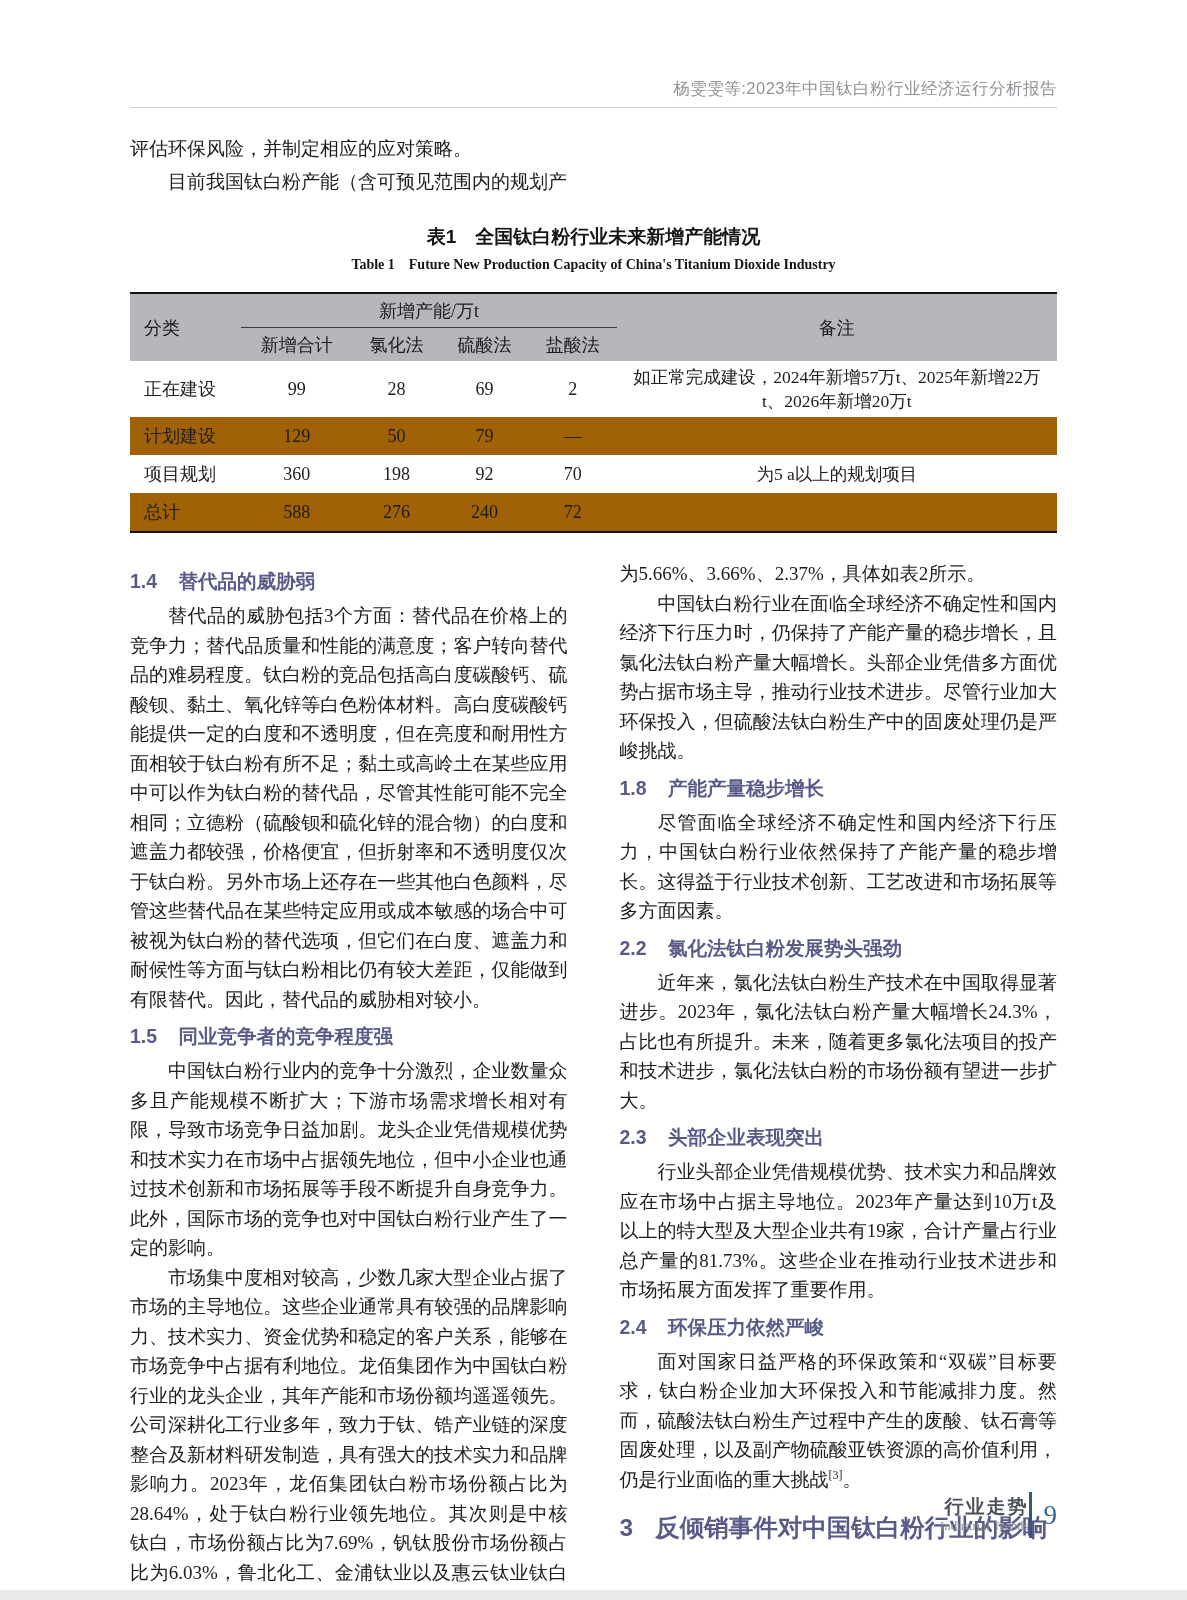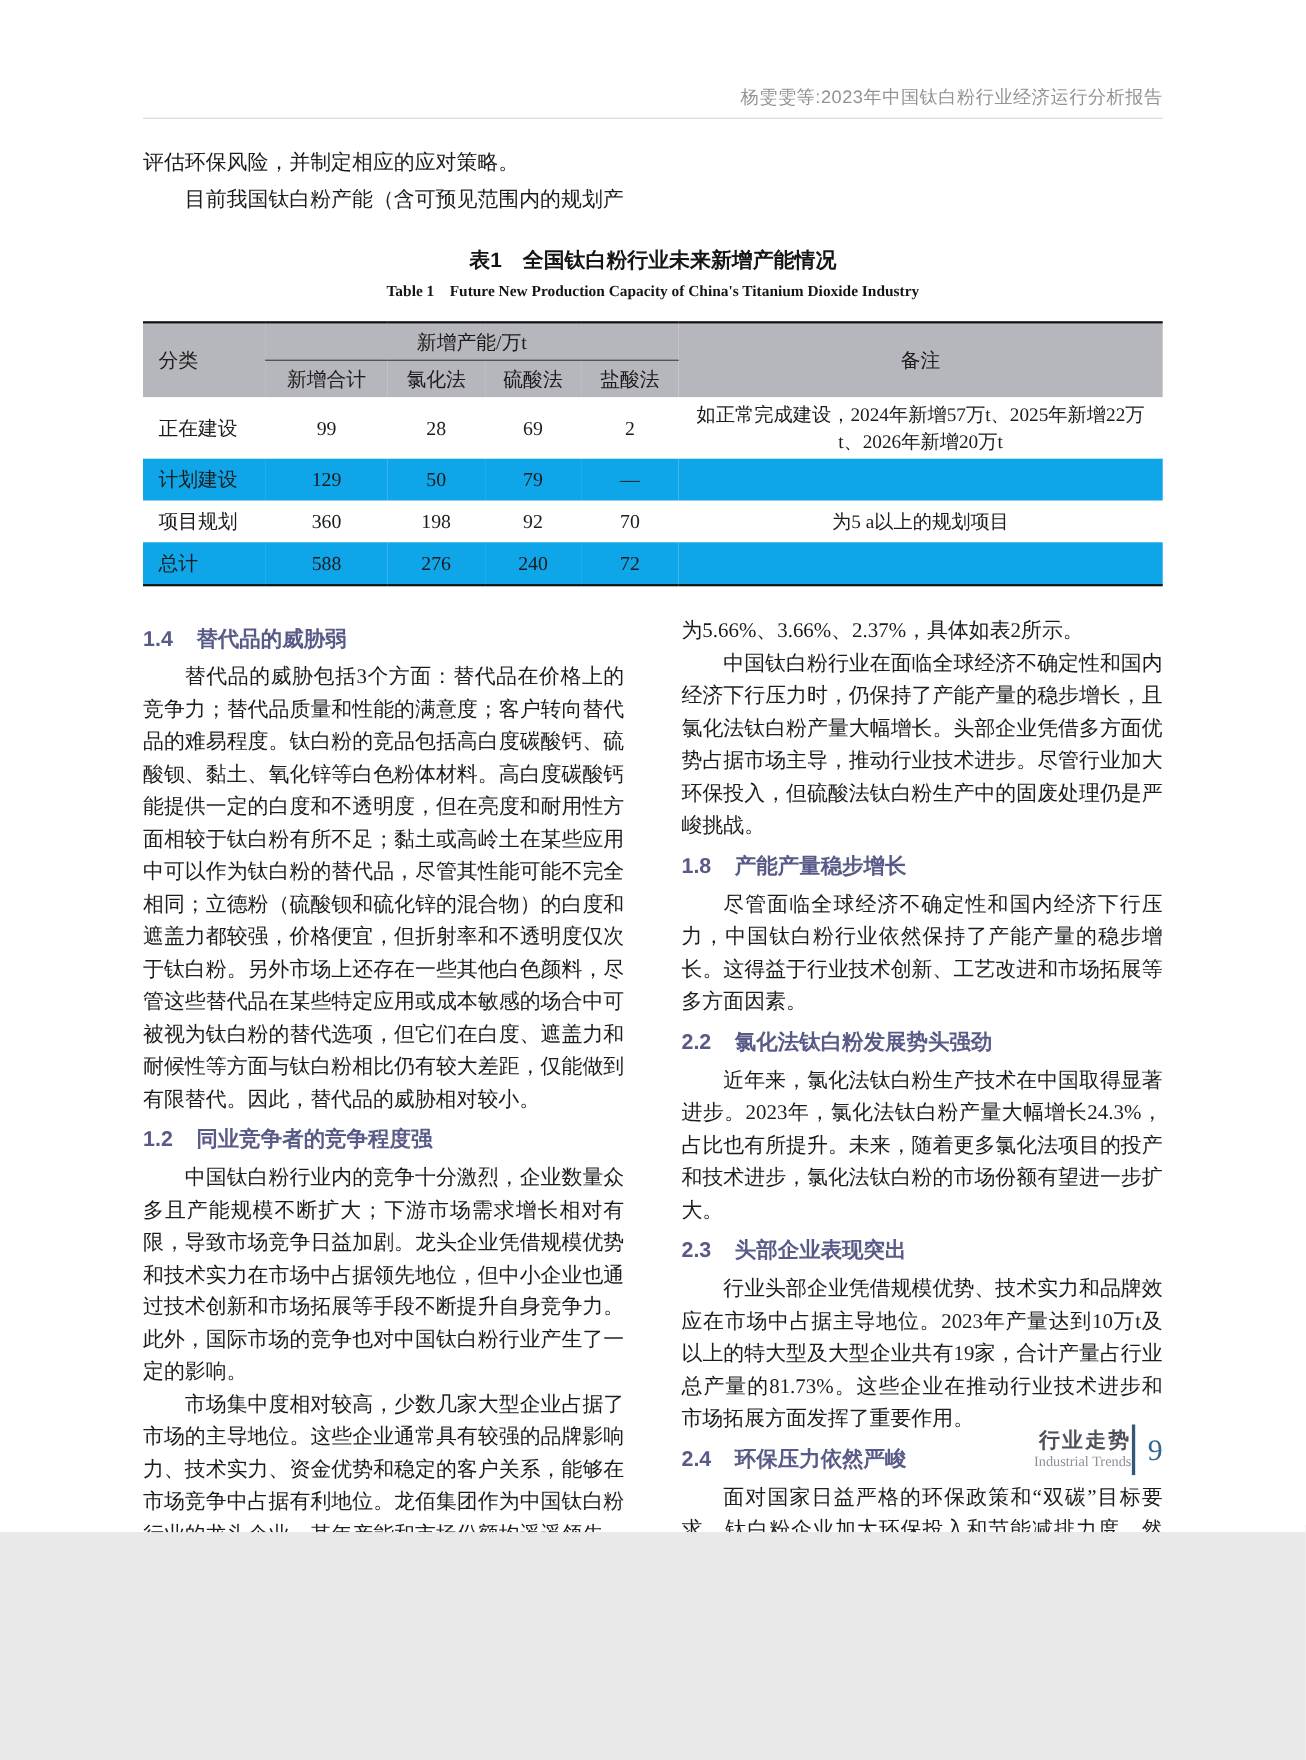--- a/index.html
+++ b/index.html
@@ -1,17 +1,17 @@
 <!DOCTYPE html>
 <html><head>
 <meta charset="utf-8">
 <style>
   html,body { margin:0; padding:0; background:#e9e9e9; }
   .page {
-    position:relative; width:1187px; height:1393px; margin:0 auto;
+    position:relative; width:1187px; height:1590px; margin:0 auto;
     background:#ffffff; overflow:hidden;
     font-family:"Liberation Serif","DejaVu Serif",serif; color:#1c1c1c;
   }
   .content { position:absolute; left:130px; top:0; width:927px; }
 
   .running-head {
     padding-top:78px; text-align:right;
     font-family:"Liberation Sans","DejaVu Sans",sans-serif;
     font-size:16.5px; color:#8f9397; letter-spacing:0.5px;
   }
@@ -41,21 +41,21 @@
     width:100%; margin-top:18px; border-collapse:collapse;
     border-top:2.5px solid #111; border-bottom:2.5px solid #111;
     font-size:18px;
   }
   .cap-table th, .cap-table td { font-weight:normal; padding:3px 4px; text-align:center; vertical-align:middle; }
   .cap-table thead th { background:#b6b6bd; }
   .cap-table th.group { border-bottom:1.5px solid #3a3a3a; }
   .cap-table thead tr th { height:27px; }
   .cap-table td.cat, .cap-table th.cat { text-align:left; padding-left:14px; }
   .cap-table td.remark { font-size:17.5px; line-height:24px; padding:4px 10px; }
-  .cap-table tr.shaded td { background:#0ea5e9; }
+  .cap-table tr.shaded td { background:#a16207; }
   .cap-table tbody td { height:30px; }
 
   .sec-head {
     font-family:"Liberation Sans","DejaVu Sans",sans-serif;
     font-weight:bold; color:#585a87; font-size:19.5px;
     line-height:27px; margin:9px 0 6px; text-align:left; text-indent:0;
   }
   .sec-head .num { margin-right:1.1em; }
   .chapter-head {
     font-family:"Liberation Sans","DejaVu Sans",sans-serif;
@@ -166,21 +166,21 @@
 
     <div class="columns main">
 
       <div class="col">
         <div class="sec-head">
           <span class="num">1.4</span><span>替代品的威胁弱</span>
         </div>
         <p>替代品的威胁包括3个方面：替代品在价格上的竞争力；替代品质量和性能的满意度；客户转向替代品的难易程度。钛白粉的竞品包括高白度碳酸钙、硫酸钡、黏土、氧化锌等白色粉体材料。高白度碳酸钙能提供一定的白度和不透明度，但在亮度和耐用性方面相较于钛白粉有所不足；黏土或高岭土在某些应用中可以作为钛白粉的替代品，尽管其性能可能不完全相同；立德粉（硫酸钡和硫化锌的混合物）的白度和遮盖力都较强，价格便宜，但折射率和不透明度仅次于钛白粉。另外市场上还存在一些其他白色颜料，尽管这些替代品在某些特定应用或成本敏感的场合中可被视为钛白粉的替代选项，但它们在白度、遮盖力和耐候性等方面与钛白粉相比仍有较大差距，仅能做到有限替代。因此，替代品的威胁相对较小。</p>
 
         <div class="sec-head">
-          <span class="num">1.2</span><span>同业竞争者的竞争程度强</span>
+          <span class="num">1.5</span><span>同业竞争者的竞争程度强</span>
         </div>
         <p>中国钛白粉行业内的竞争十分激烈，企业数量众多且产能规模不断扩大；下游市场需求增长相对有限，导致市场竞争日益加剧。龙头企业凭借规模优势和技术实力在市场中占据领先地位，但中小企业也通过技术创新和市场拓展等手段不断提升自身竞争力。此外，国际市场的竞争也对中国钛白粉行业产生了一定的影响。</p>
         <p>市场集中度相对较高，少数几家大型企业占据了市场的主导地位。这些企业通常具有较强的品牌影响力、技术实力、资金优势和稳定的客户关系，能够在市场竞争中占据有利地位。龙佰集团作为中国钛白粉行业的龙头企业，其年产能和市场份额均遥遥领先。公司深耕化工行业多年，致力于钛、锆产业链的深度整合及新材料研发制造，具有强大的技术实力和品牌影响力。2023年，龙佰集团钛白粉市场份额占比为28.64%，处于钛白粉行业领先地位。其次则是中核钛白，市场份额占比为7.69%，钒钛股份市场份额占比为6.03%，鲁北化工、金浦钛业以及惠云钛业钛白粉市场份额占比分别</p>
       </div>
 
       <div class="col">
         <p class="noindent">为5.66%、3.66%、2.37%，具体如表2所示。</p>
 
         <p>中国钛白粉行业在面临全球经济不确定性和国内经济下行压力时，仍保持了产能产量的稳步增长，且氯化法钛白粉产量大幅增长。头部企业凭借多方面优势占据市场主导，推动行业技术进步。尽管行业加大环保投入，但硫酸法钛白粉生产中的固废处理仍是严峻挑战。</p>
 

